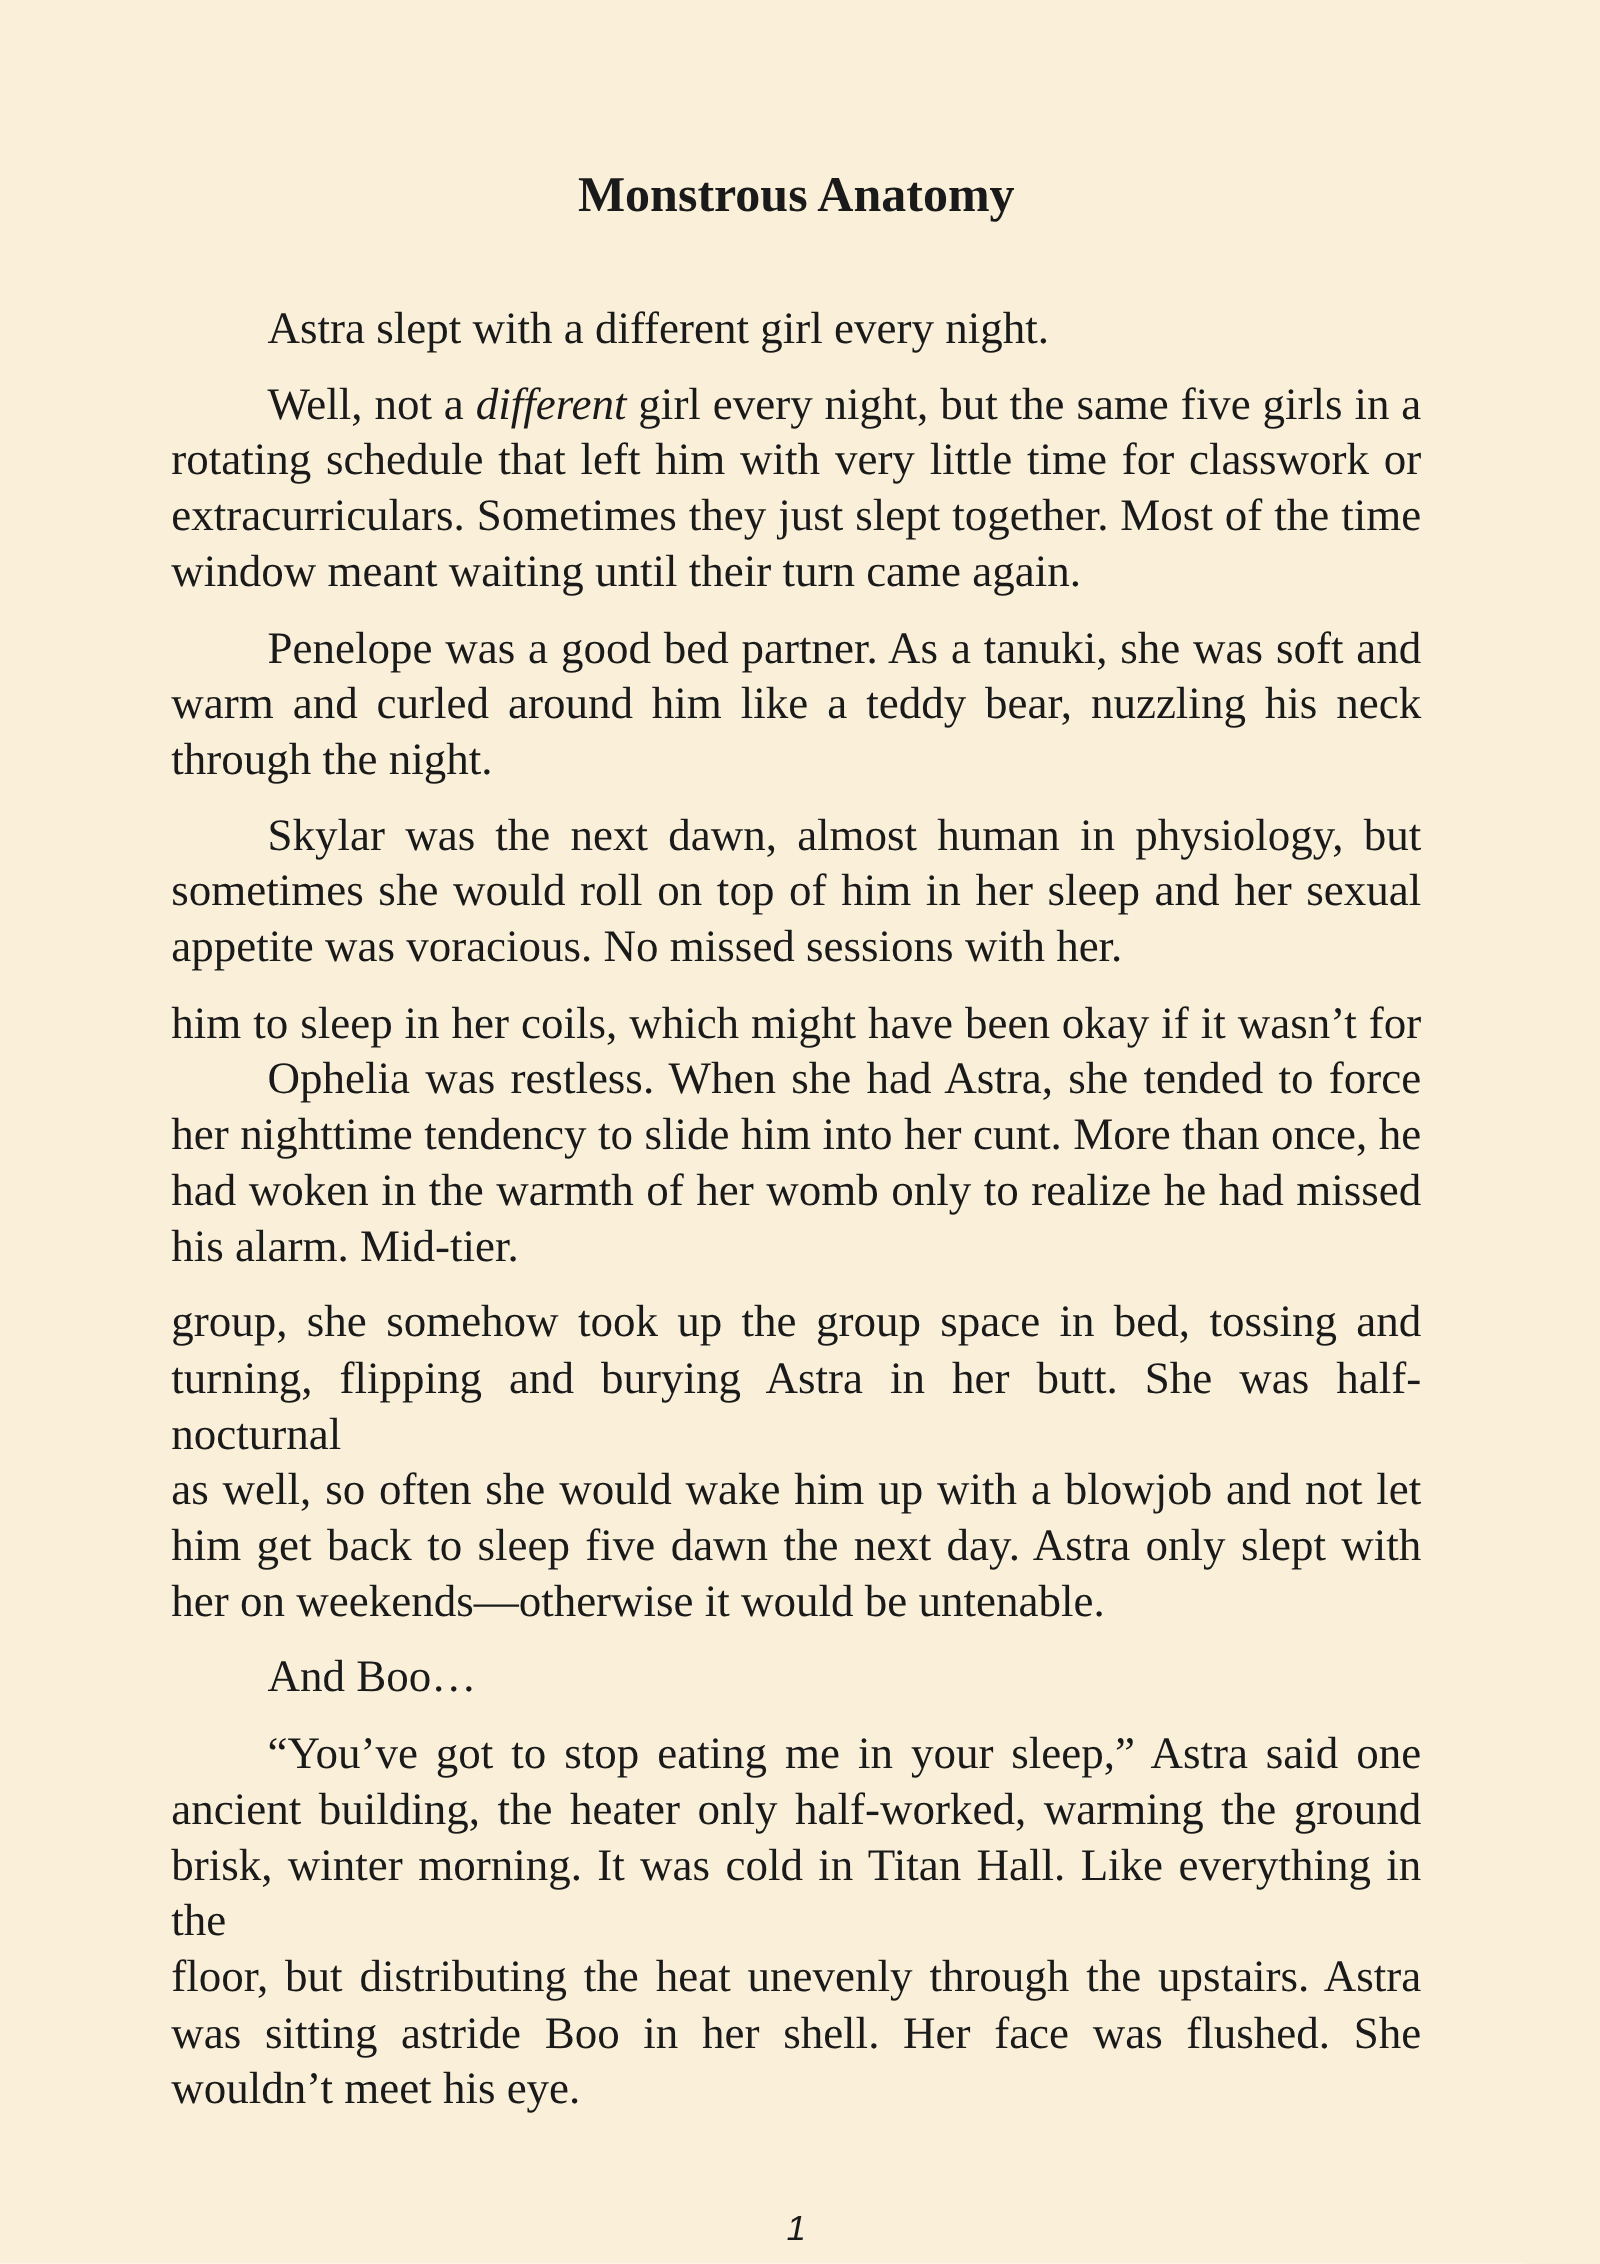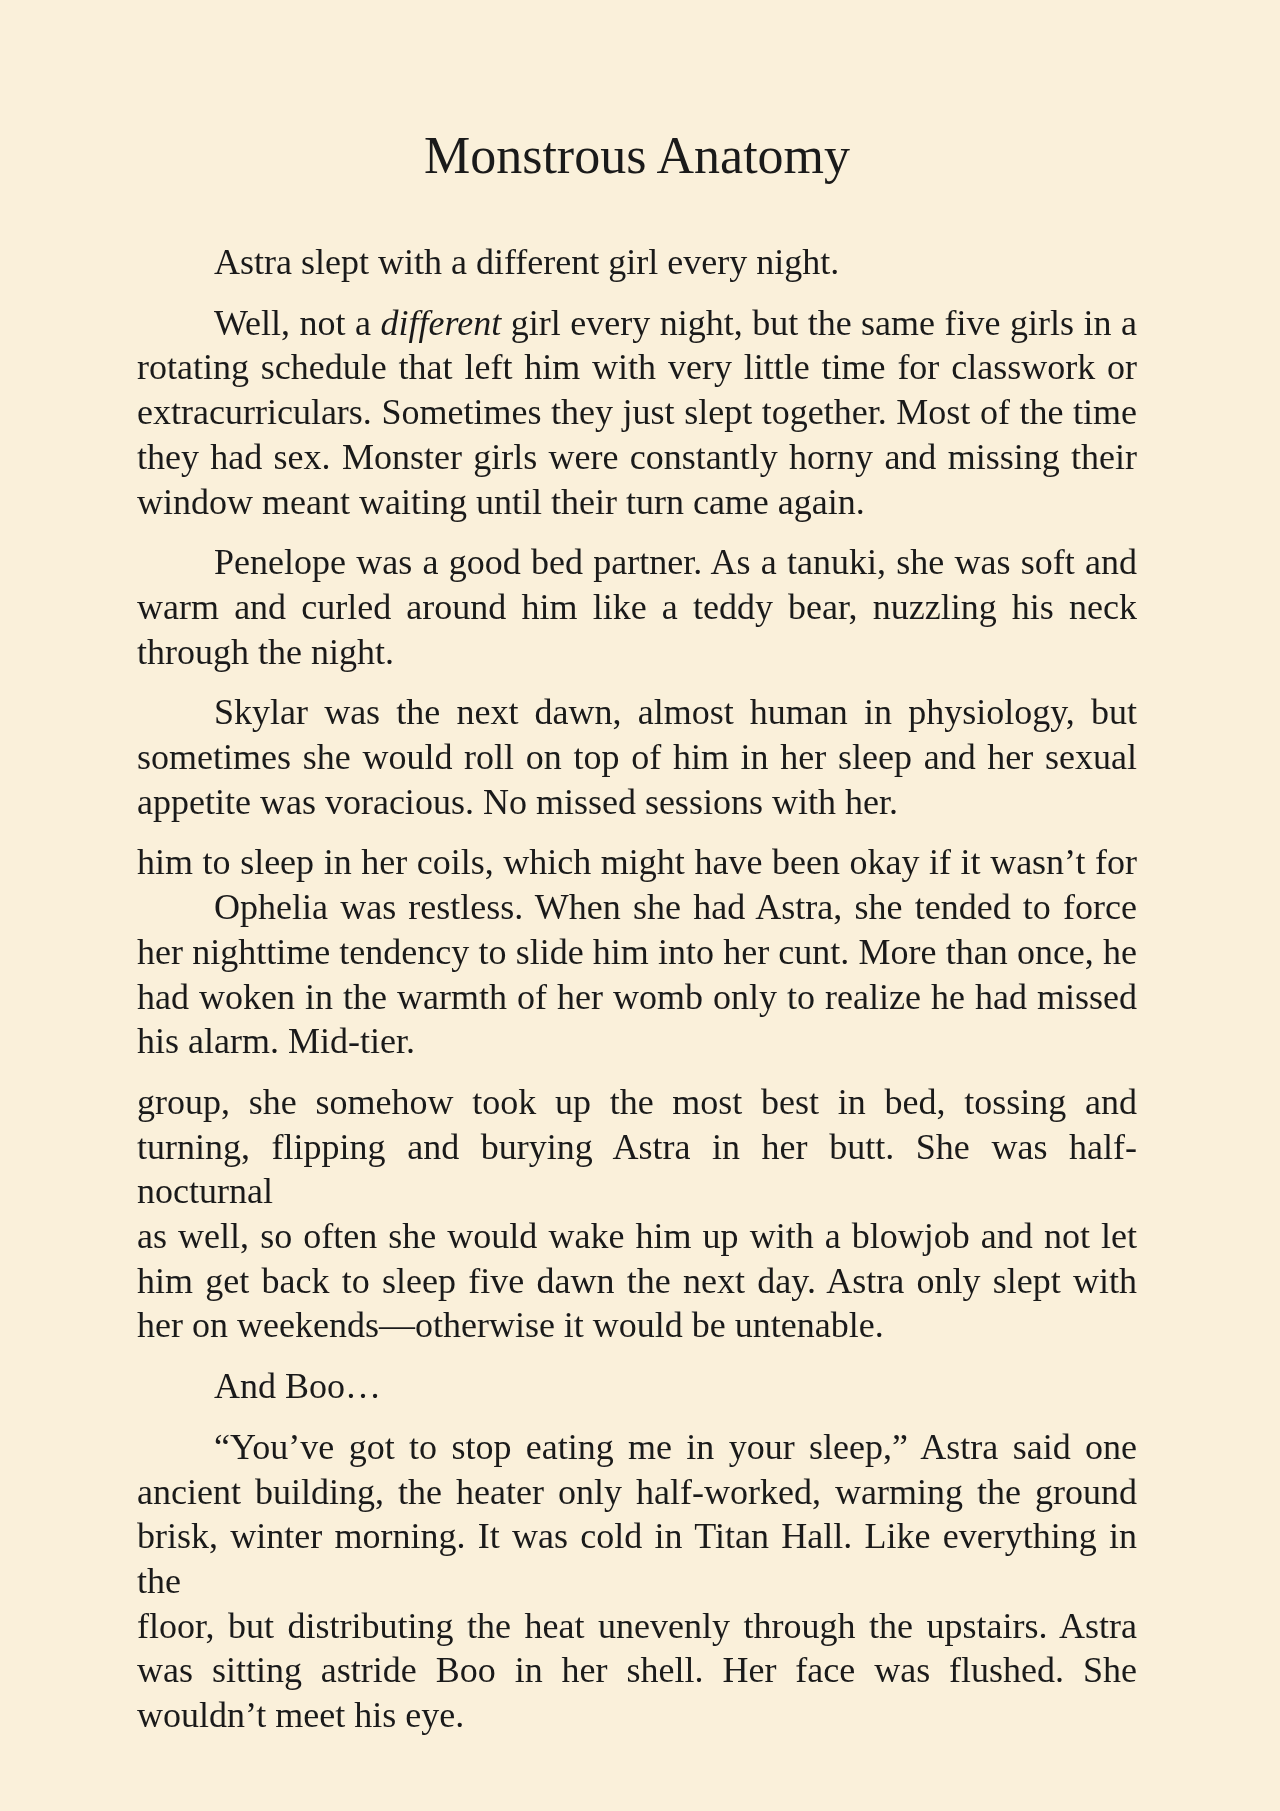--- a/index.html
+++ b/index.html
@@ -8,22 +8,22 @@
     width: 1280px;
     height: 1811px;
     box-sizing: border-box;
     background: var(--bg, #faf0da);
     color: var(--fg, #1a1a1a);
     font-family: "Liberation Serif", "DejaVu Serif", serif;
     padding: 130px 127px 0 121px;
     overflow: hidden;
   }
   .doc-title {
-    font-size: 52px;
-    font-weight: normal;
+    font-size: 40px;
+    font-weight: bold;
     text-align: center;
     line-height: 52px;
     margin: 0 0 58px 0;
   }
   .text-body { }
   .para { margin: 16px; }
   .line {
     font-size: 36px;
     line-height: 44.7px;
     white-space: normal;
@@ -50,42 +50,41 @@
 <div class="page" style="--bg: #faf0da; --fg: #1a1a1a;">
   <h1 class="doc-title">Monstrous Anatomy</h1>
   <div class="text-body">
       <div class="para">
         <div class="line first">Astra slept with a different girl every night.</div>
       </div>
       <div class="para">
         <div class="line j first">Well, not a <em>different</em> girl every night, but the same five girls in a</div>
         <div class="line j">rotating schedule that left him with very little time for classwork or</div>
         <div class="line j">extracurriculars. Sometimes they just slept together. Most of the time</div>
-        <div class="line j">they had sex. Monster girls were constantly horny and missing their</div>
         <div class="line">window meant waiting until their turn came again.</div>
       </div>
       <div class="para">
         <div class="line j first">Penelope was a good bed partner. As a tanuki, she was soft and</div>
         <div class="line j">warm and curled around him like a teddy bear, nuzzling his neck</div>
         <div class="line">through the night.</div>
       </div>
       <div class="para">
         <div class="line j first">Skylar was the next dawn, almost human in physiology, but</div>
         <div class="line j">sometimes she would roll on top of him in her sleep and her sexual</div>
         <div class="line">appetite was voracious. No missed sessions with her.</div>
       </div>
       <div class="para">
         <div class="line j">him to sleep in her coils, which might have been okay if it wasn’t for</div>
         <div class="line j first">Ophelia was restless. When she had Astra, she tended to force</div>
         <div class="line j">her nighttime tendency to slide him into her cunt. More than once, he</div>
         <div class="line j">had woken in the warmth of her womb only to realize he had missed</div>
         <div class="line">his alarm. Mid-tier.</div>
       </div>
       <div class="para">
-        <div class="line j">group, she somehow took up the most best in bed, tossing and</div>
+        <div class="line j">group, she somehow took up the group space in bed, tossing and</div>
         <div class="line j">turning, flipping and burying Astra in her butt. She was half-nocturnal</div>
         <div class="line j">as well, so often she would wake him up with a blowjob and not let</div>
         <div class="line j">him get back to sleep five dawn the next day. Astra only slept with</div>
         <div class="line">her on weekends—otherwise it would be untenable.</div>
       </div>
       <div class="para">
         <div class="line first">And Boo…</div>
       </div>
       <div class="para">
         <div class="line j first">“You’ve got to stop eating me in your sleep,” Astra said one</div>

